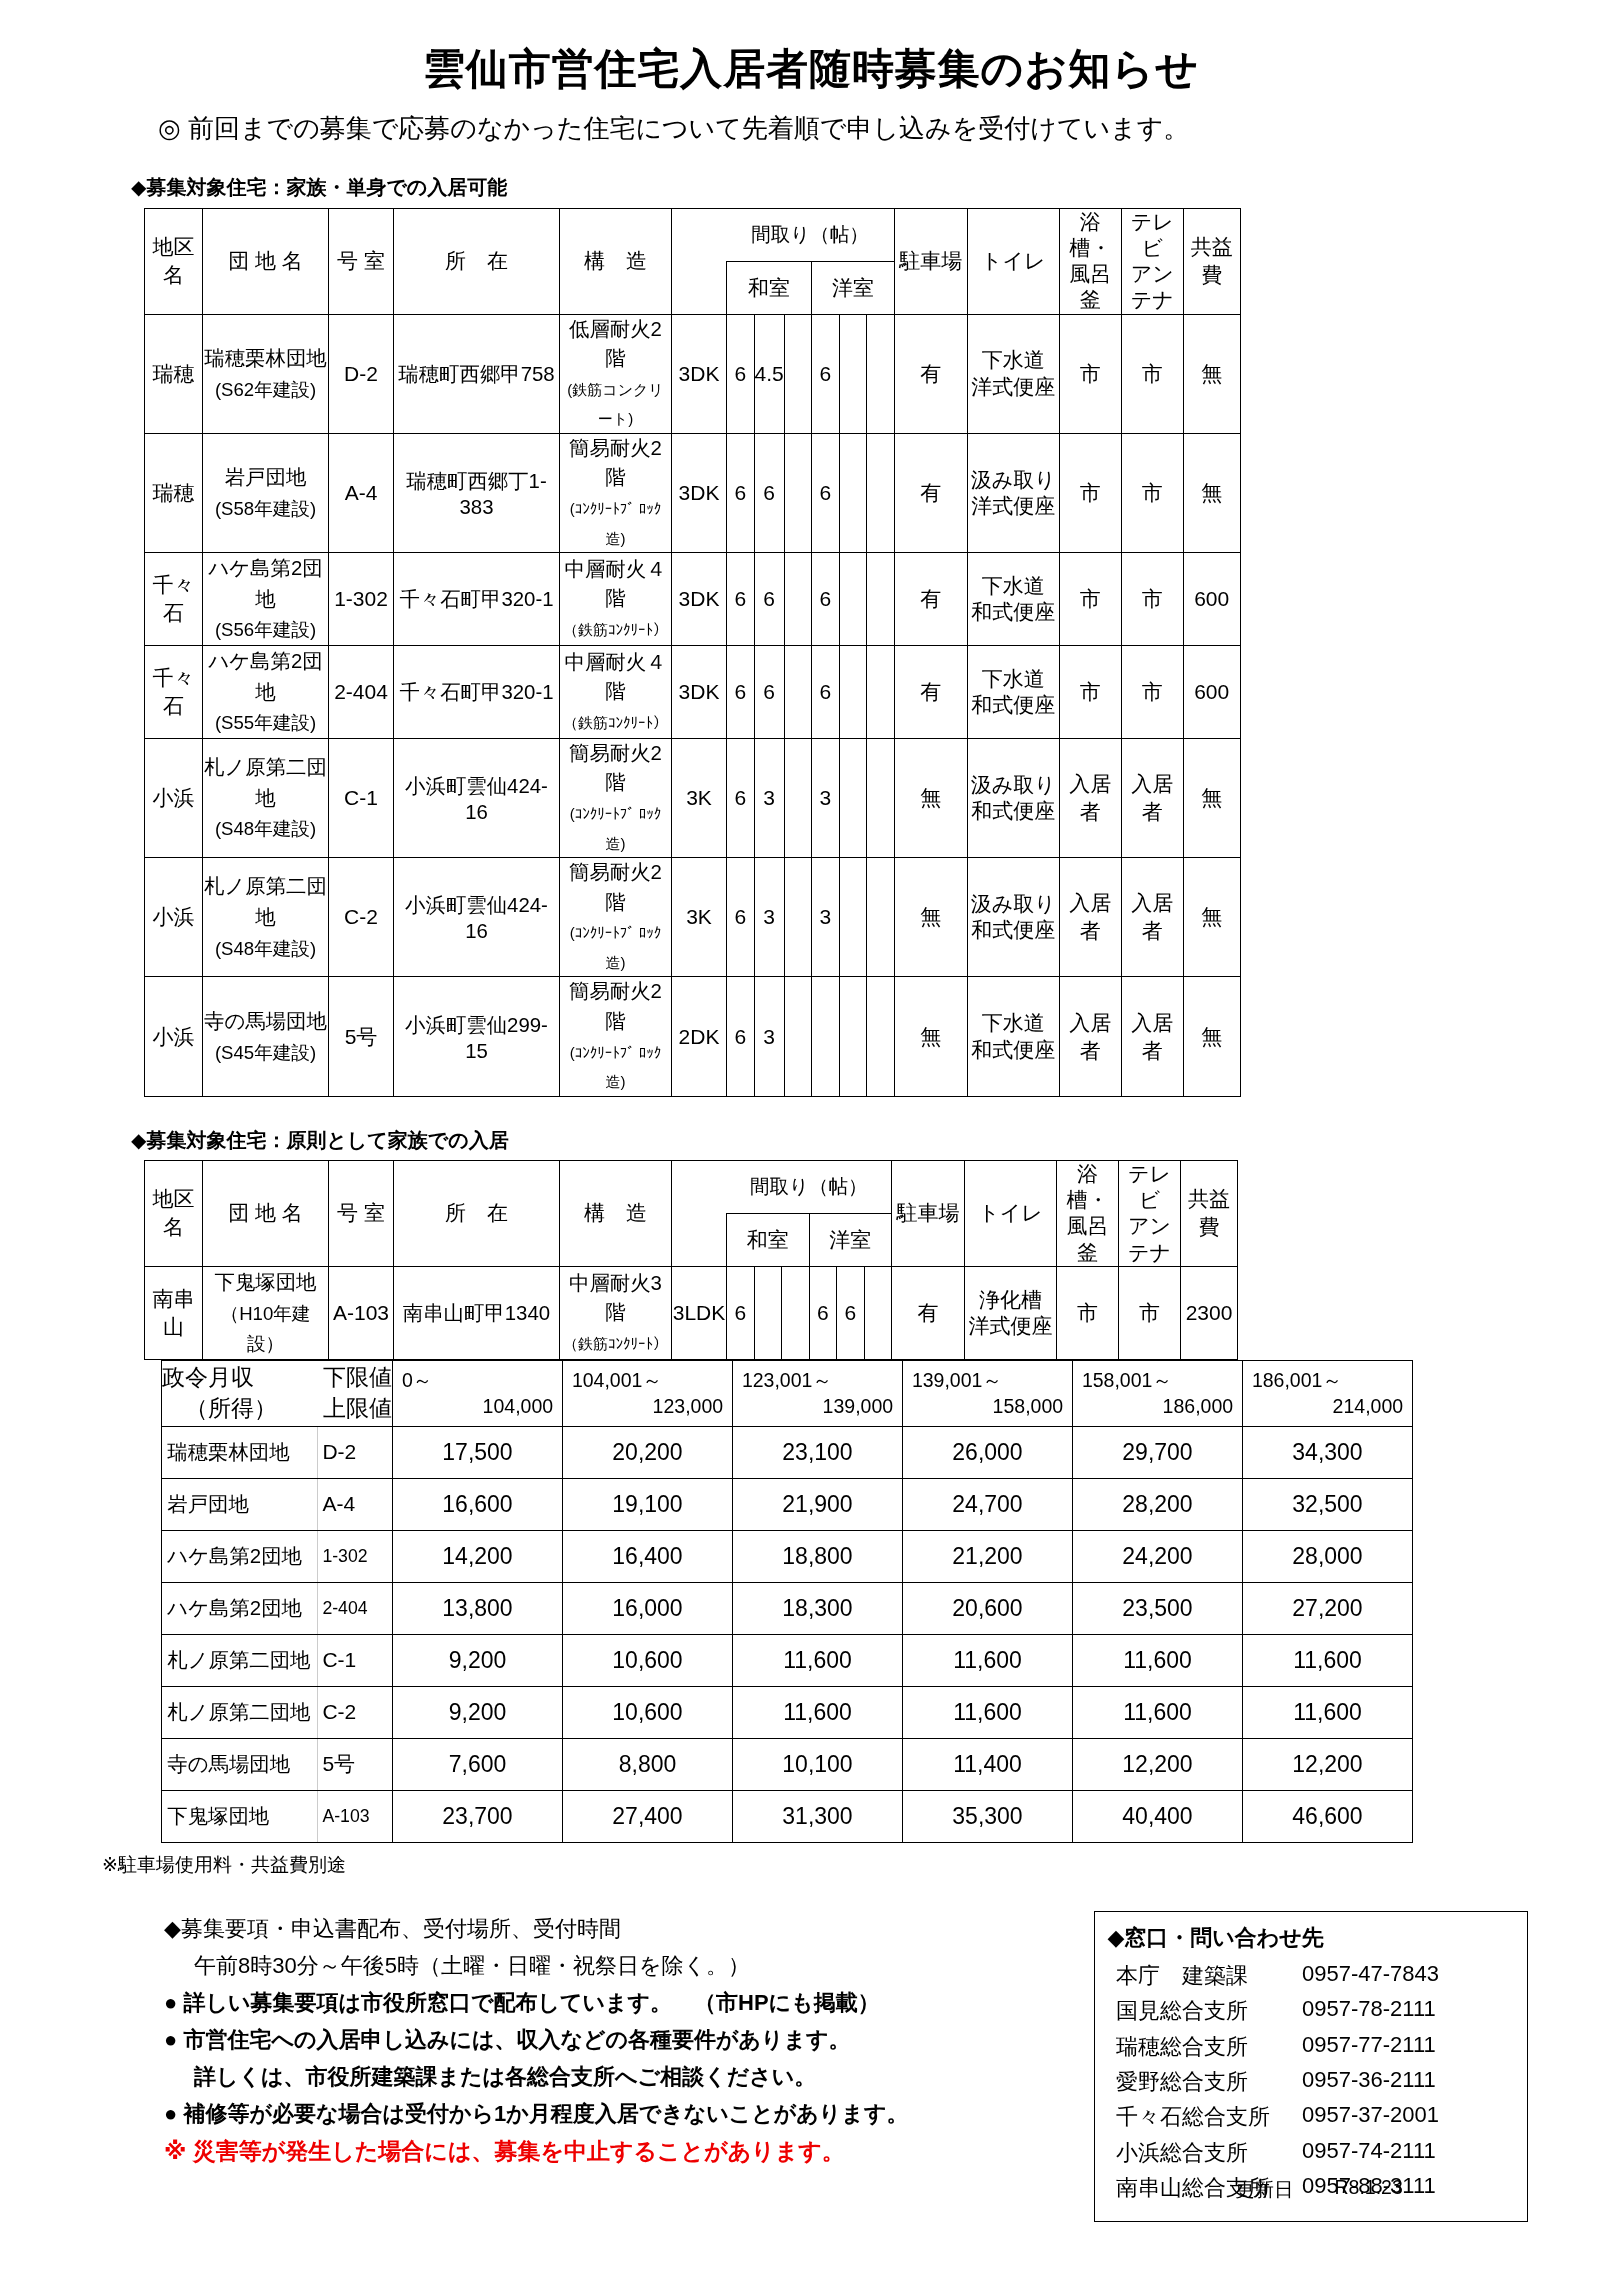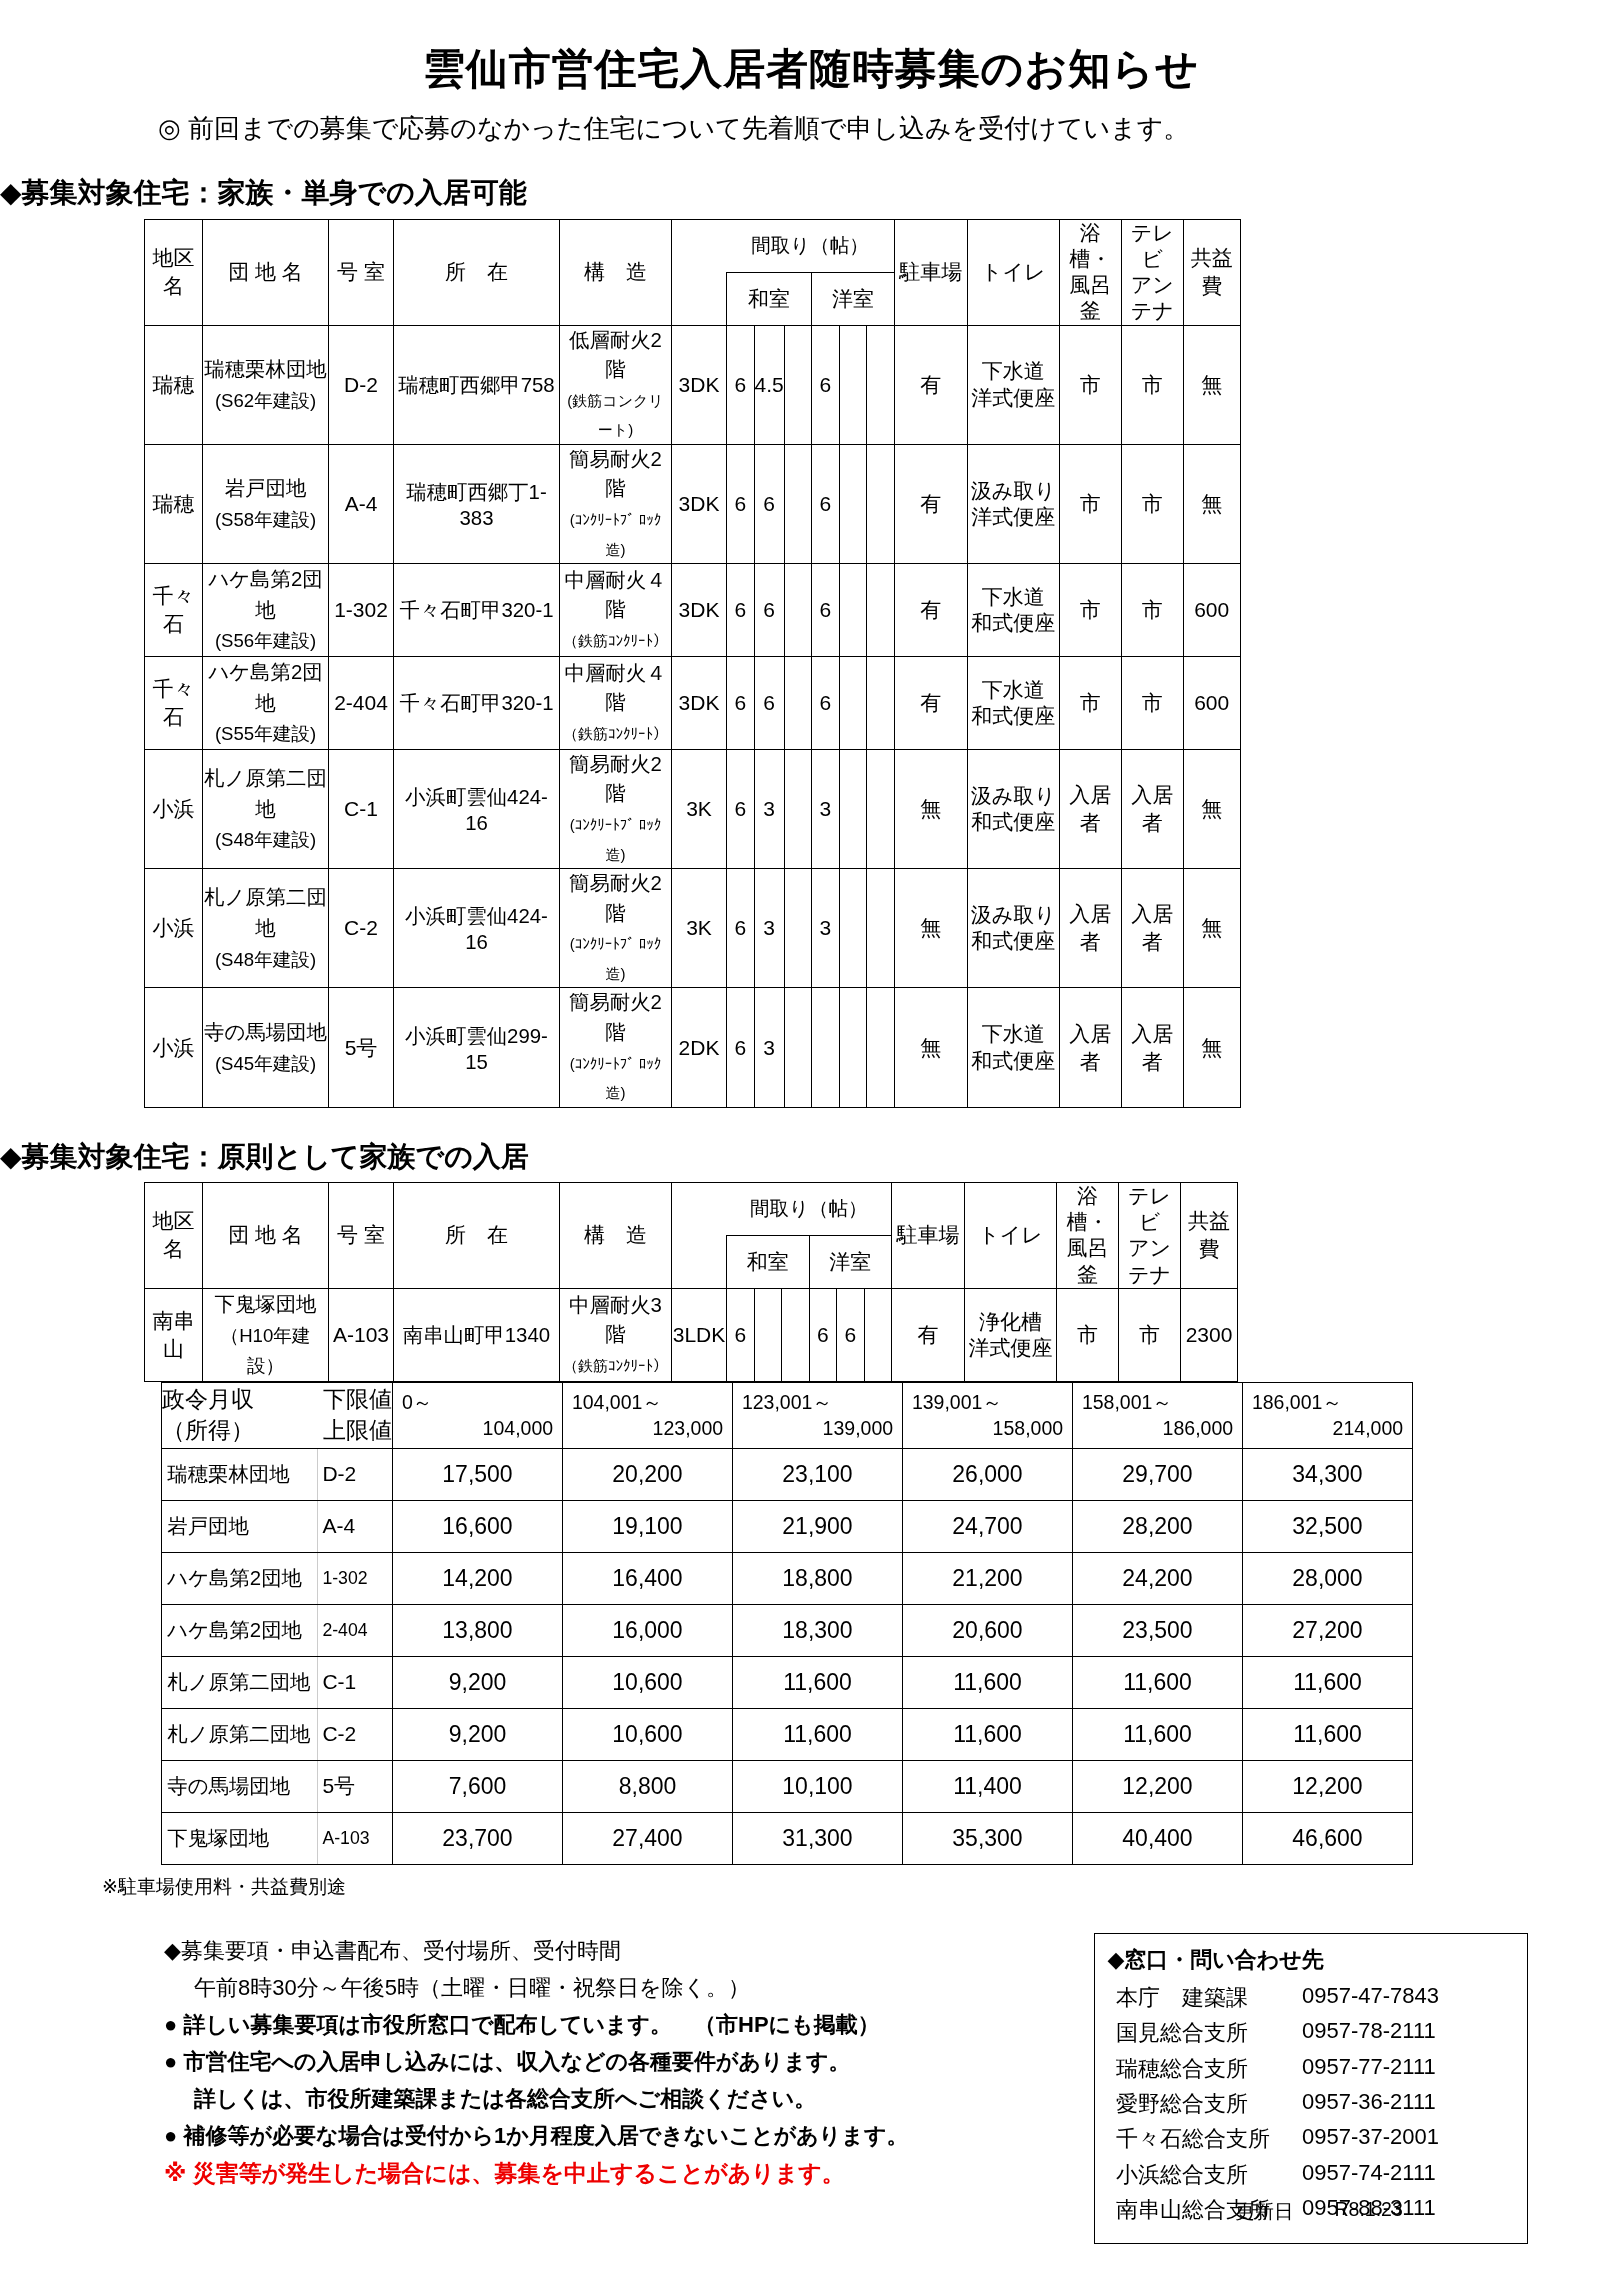--- a/index.html
+++ b/index.html
@@ -34,22 +34,23 @@
   }
   .doc-subtitle {
     font-size: 26px;
     margin-top: 21px;
     padding-left: 158px;
     line-height: 1.2;
   }
 
   
   .section-head {
-    font-size: 28px;
+    font-size: 20px;
     font-weight: bold;
+    margin-left: 131px;
     margin-top: 30px;
     margin-bottom: 6.2px;
   }
   .rent-head-row {
     display: flex;
     align-items: flex-end;
     margin-left: 131px;
     margin-top: 32px;
     margin-bottom: 6.2px;
     width: 1368px;
@@ -125,21 +126,21 @@
   }
   .brkt .lo { display:block; text-align: left; }
   .brkt .hi { display:block; text-align: right; }
   td.inc-label {
     font-size: 19.5px;
     text-align: left;
     padding: 3.5px 7px;
     line-height: 1.35;
   }
   .inc-label .r1 { display:flex; justify-content: space-between; }
-  .inc-label .r2 { display:flex; justify-content: space-between; }
+  .inc-label .r2 { display:flex; justify-content: flex-end; gap: 16px; }
   .inc-label .r2 .sp { margin-left: 30px; }
 
   .note-line {
     font-size: 19px;
     margin-left: 102px;
     margin-top: 8.9px;
   }
 
   
   .footer {

